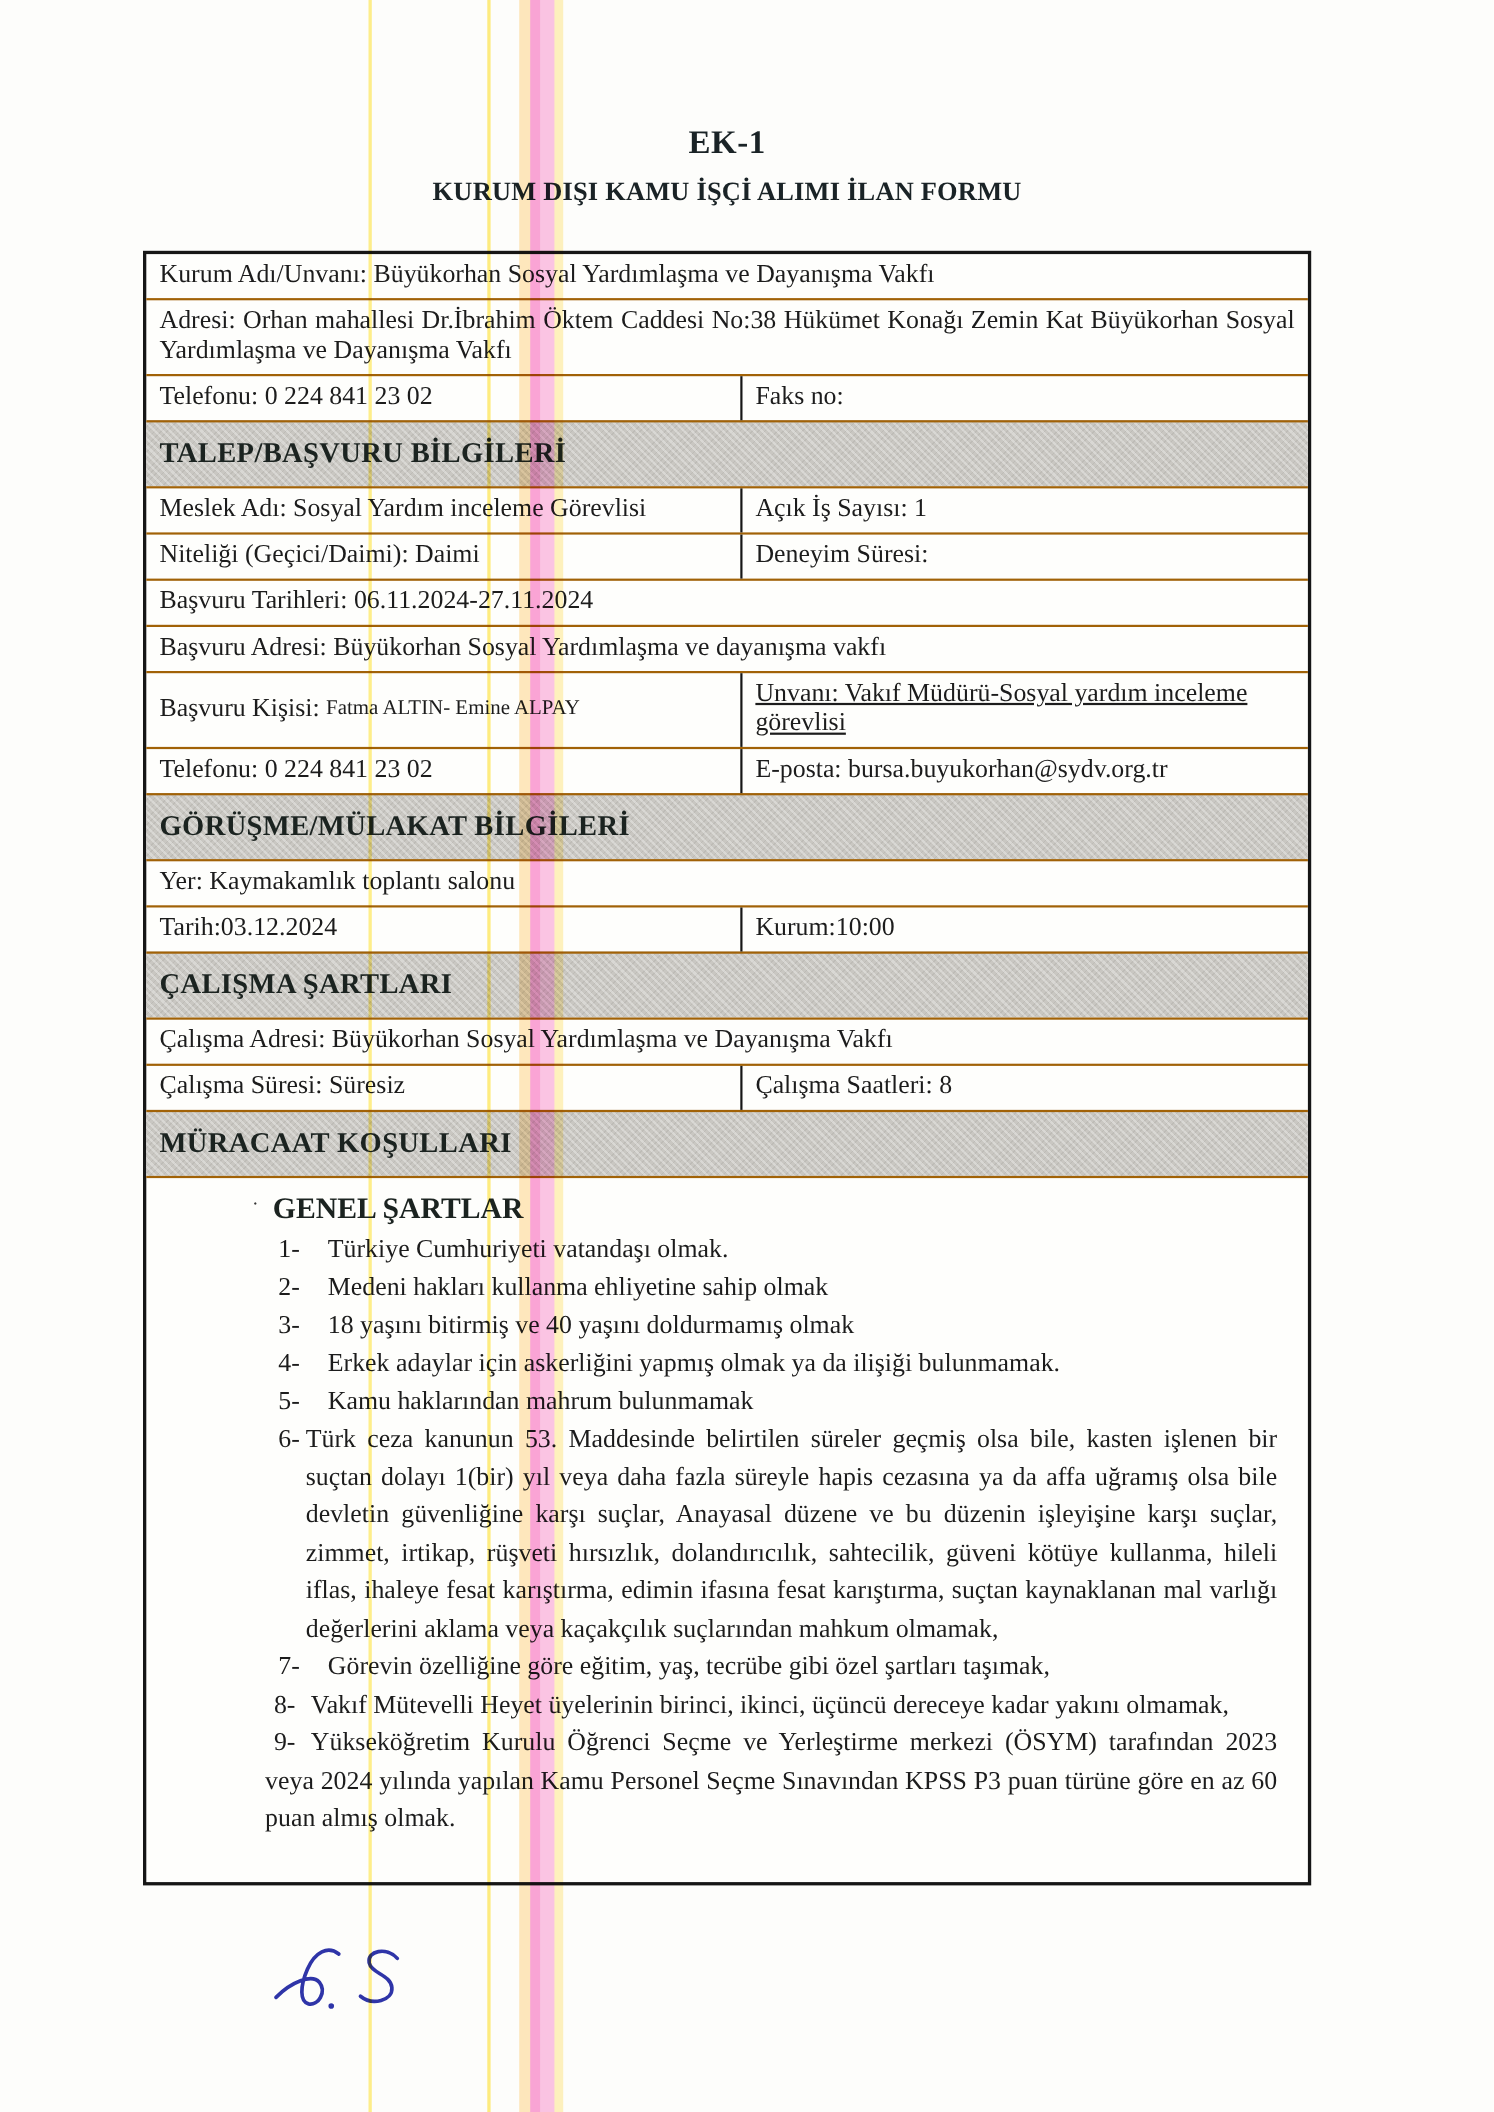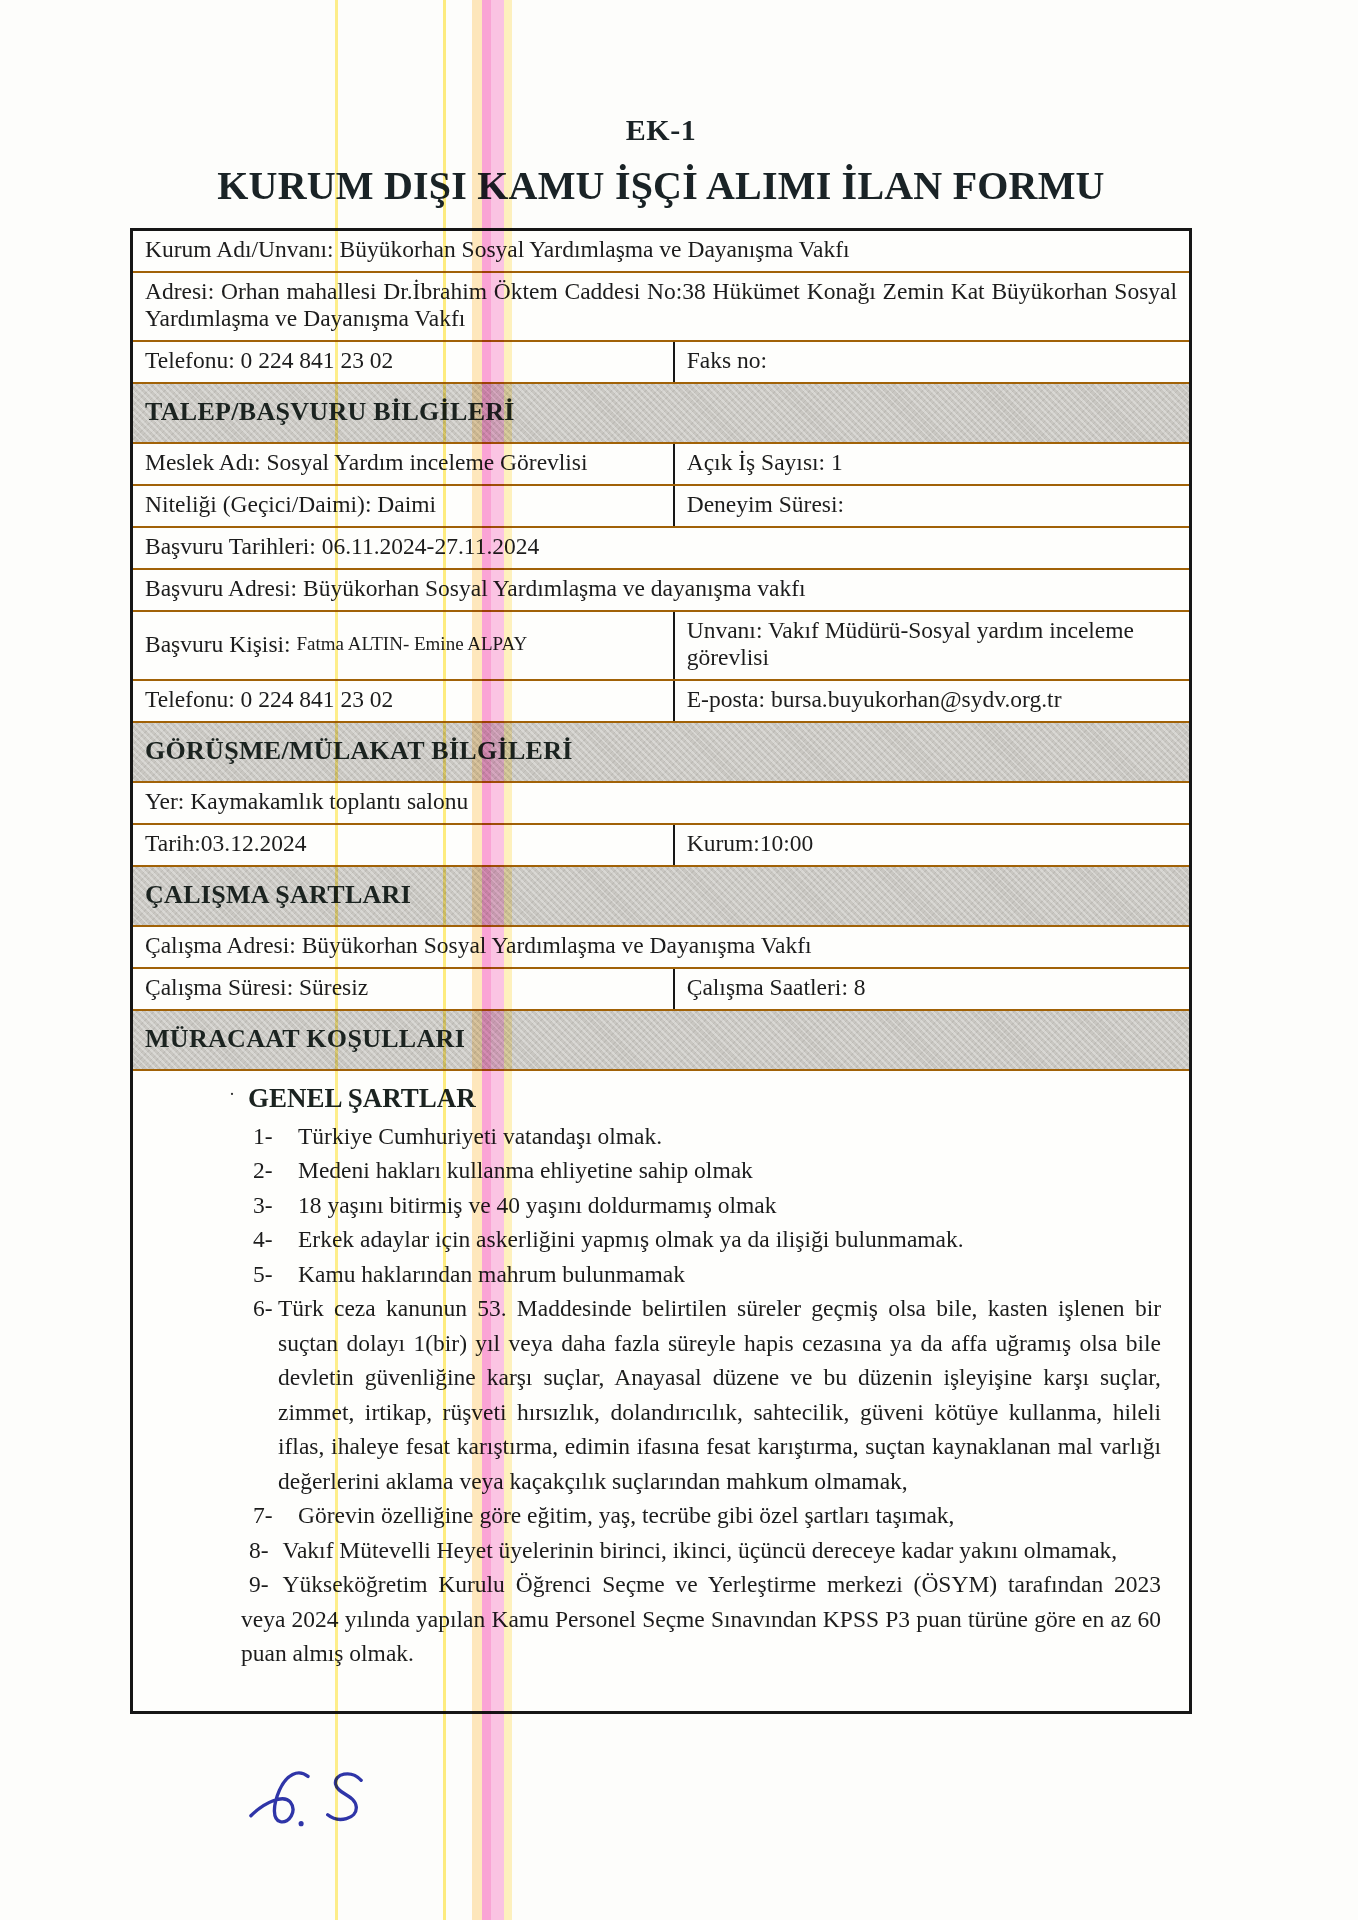--- a/index.html
+++ b/index.html
@@ -29,21 +29,21 @@
   .stripe.c2 { left: 482px; width: 9px;  background: rgba(248,105,190,0.60); }
   .stripe.c3 { left: 491px; width: 13px; background: rgba(250,150,210,0.55); }
   .stripe.c4 { left: 504px; width: 8px;  background: rgba(255,232,140,0.55); }
 
   
   .titles {
     position: absolute; top: 98px; left: 130px; width: 1062px;
     text-align: center; color: #1a2326;
   }
   .titles .ek   { font-size: 30px; font-weight: bold; margin: 15px; letter-spacing: .5px; }
-  .titles .main { font-size: 40px; font-weight: bold; margin: 4px 0 0; letter-spacing: .2px; }
+  .titles .main { font-size: 24px; font-weight: bold; margin: 4px 0 0; letter-spacing: .2px; }
 
   
   .formtable {
     position: absolute; top: 228px; left: 130px; width: 1062px;
     border: 3px solid #161616;
     background: #fefefc;
     box-sizing: border-box;
     font-size: 23.5px;
   }
   .formtable > div { border-top: 2px solid #a16207; }
@@ -60,21 +60,21 @@
     letter-spacing: .3px;
   }
 
   .row { display: flex; }
   .cell { padding: 5px 12px 8px 12px; box-sizing: border-box; }
   .c-left  { width: 51.3%; border-right: 2px solid #161616; }
   .c-right { flex: 1; }
   .single  { width: 100%; }
   .justify { text-align: justify; }
   .vcenter { display: flex; align-items: center; }
-  .tight-right { padding-right: 20px; }
+  .tight-right { padding-right: 20px; text-decoration: underline; }
   .name-small { font-size: 19px; }
 
   
   .muracaat-cell {
     padding: 8px 28px 40px 108px;
     line-height: 34.5px;
     box-sizing: border-box;
   }
   .gs-head {
     position: relative;

